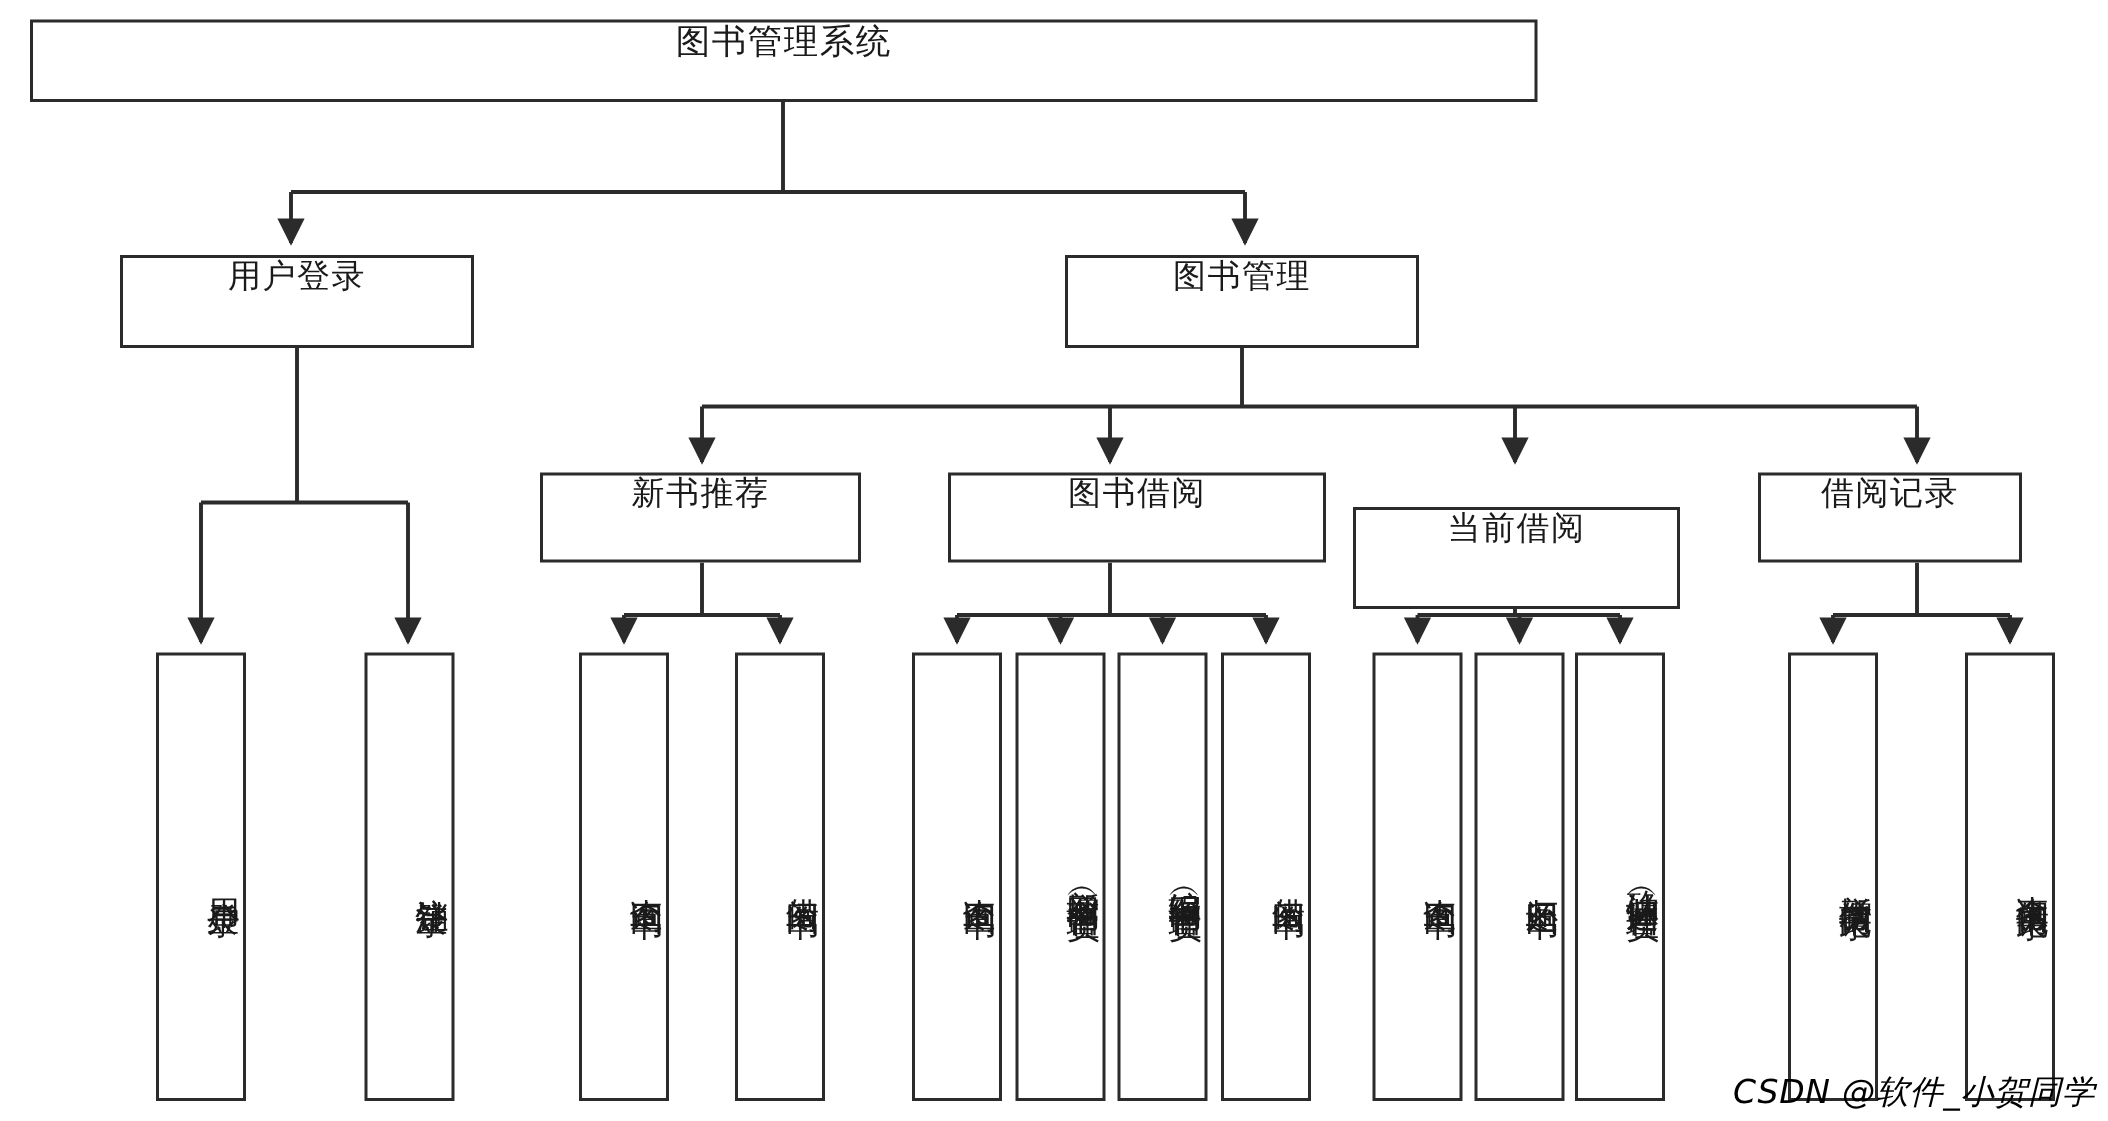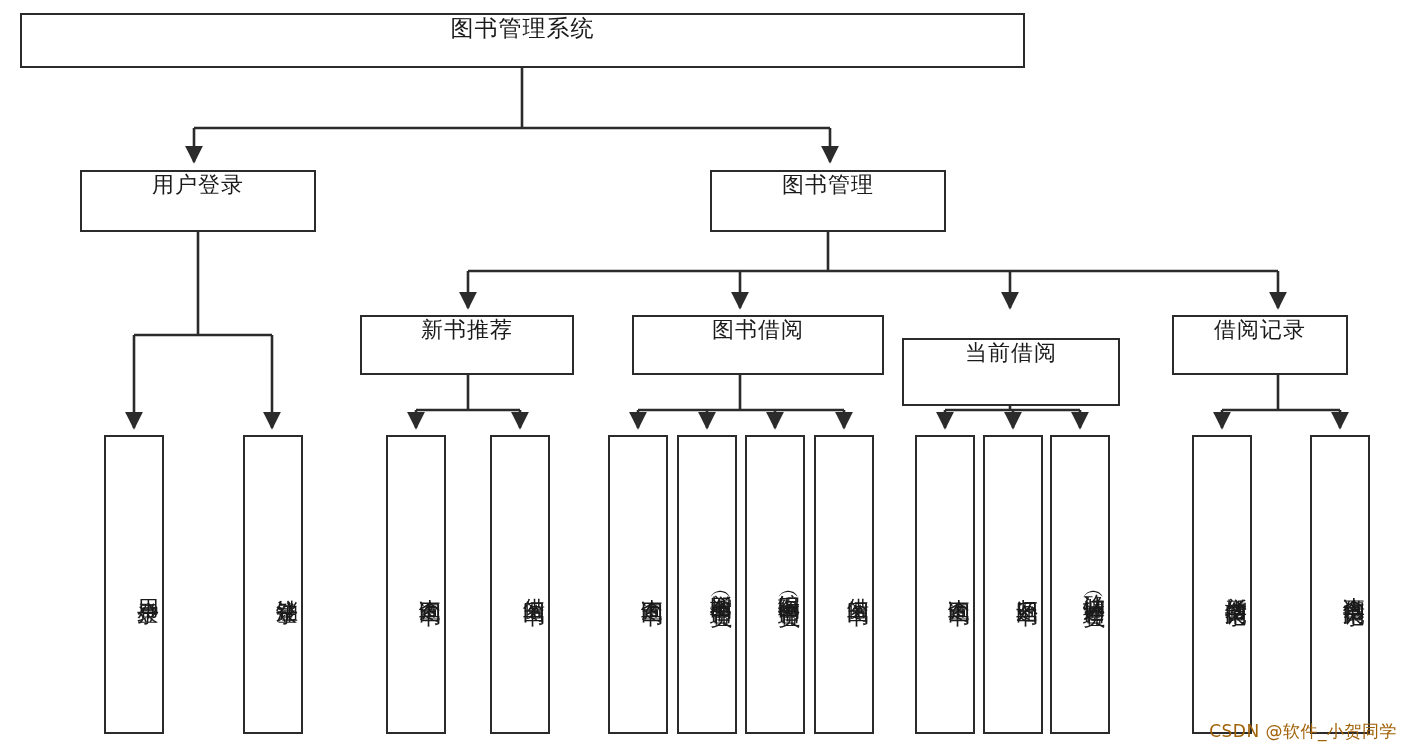--- a/index.html
+++ b/index.html
@@ -55,25 +55,26 @@
   }
   .node.v span {
     writing-mode: vertical-rl;
     text-orientation: upright;
     display: block;
   }
   .watermark {
     position: absolute;
     right: 8px;
     bottom: 4px;
-    font-size: 17px;
-    color: #a16207;
+    font-size: 22px;
+    color: #000000;
     letter-spacing: 0.5px;
     z-index: 3;
     white-space: nowrap;
+    font-style: italic;
   }
 </style>
 </head>
 <body>
 
 <div id="canvas">
 
   <svg id="edges" viewBox="0 0 1405 747" xmlns="http://www.w3.org/2000/svg">
     <defs>
       <marker id="arrow" viewBox="0 0 10 10" refX="9" refY="5" markerWidth="7" markerHeight="7" orient="auto-start-reverse">

